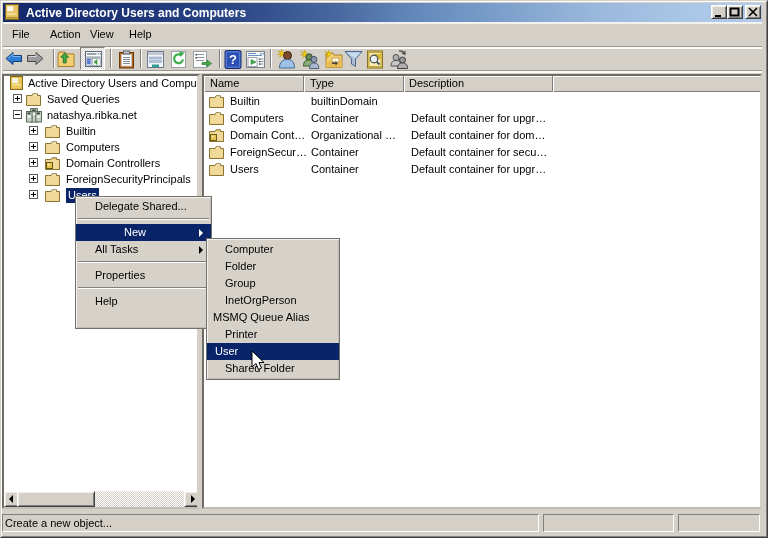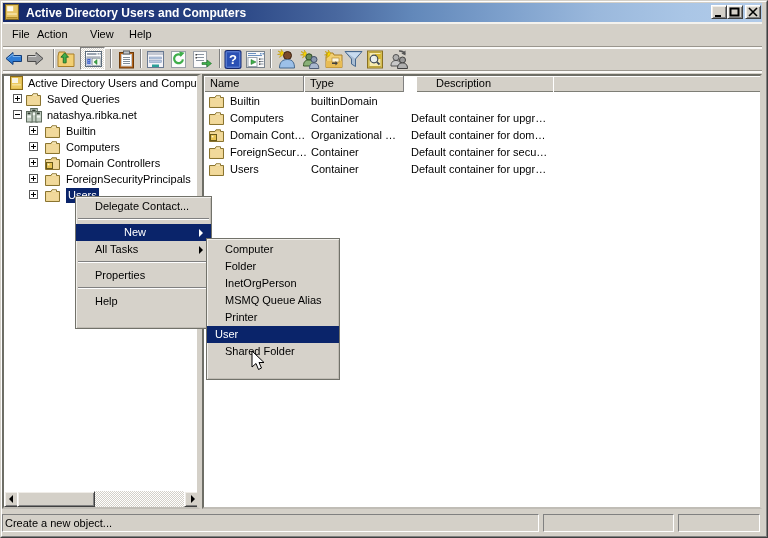--- a/index.html
+++ b/index.html
@@ -72,21 +72,21 @@
   <div class="tbtn" style="left:724px"><svg width="14" height="12">
         <rect x="2.5" y="2.5" width="8" height="7" fill="none" stroke="#000" stroke-width="2"></rect>
       </svg></div>
   <div class="tbtn" style="left:742px"><svg width="14" height="12">
         <path d="M3 2 L11 10 M11 2 L3 10" stroke="#000" stroke-width="1.6"></path>
       </svg></div>
 </div>
 
 <div id="menubar">
     <span style="left:9px">File</span>
-    <span style="left:34px">Action</span>
+    <span style="left:47px">Action</span>
     <span style="left:87px">View</span>
     <span style="left:126px">Help</span>
   </div>
 
 <div id="toolbar"></div>
 <div class="abs" style="left:3px;top:22px;width:759px;height:2px;background:#f4f2ee"></div>
 <div class="abs" style="left:3px;top:46px;width:759px;height:1px;background:#9a968e"></div>
 <div class="abs" style="left:3px;top:47px;width:759px;height:2px;background:#fbfaf8"></div>
 <div class="abs" style="left:3px;top:70px;width:759px;height:1px;background:#9a968e"></div>
 <div class="abs" style="left:3px;top:71px;width:759px;height:2px;background:#fbfaf8"></div>
@@ -304,21 +304,21 @@
             <path d="M6 3 L10 7 L6 11 Z" fill="#000"></path>
           </svg></div>
   </div>
 </div>
   </div>
 
 <div id="rightpane">
     <div id="rightpane-inner">
   <div class="hdrcell" style="left:0;width:100px;padding-left:6px">Name</div>
   <div class="hdrcell" style="left:100px;width:100px;padding-left:6px">Type</div>
-  <div class="hdrcell" style="left:212px;width:149px;padding-left:20px">Description</div>
+  <div class="hdrcell" style="left:200px;width:149px;padding-left:5px">Description</div>
   <div class="hdrcell" style="left:349px;width:207px;border-right:none"></div>
   <div id="list" style="position:absolute;left:4px;top:1px">
     <svg class="abs" style="left:1px;top:18px" width="15" height="13" viewBox="0 0 15 13">
       <path d="M0.5 2.5 L6 2.5 L7 0.8 L11.5 0.8 L11.5 2.5 L14.5 2.5 L14.5 12.5 L0.5 12.5 Z" fill="#ecd084" stroke="#8a7430"></path>
       <path d="M1.3 3.3 L13.7 3.3 L13.7 11.7 L1.3 11.7 Z" fill="#f1d99b"></path>
       <path d="M7.3 1.6 L11 1.6 L11 2.5 L7 2.5 Z" fill="#fdf8e0"></path>
     </svg>
     <div class="lrow" style="left:22px;top:16px">Builtin</div>
     <div class="lrow" style="left:103px;top:16px">builtinDomain</div>
     <svg class="abs" style="left:1px;top:35px" width="15" height="13" viewBox="0 0 15 13">
@@ -358,35 +358,36 @@
 </div>
   </div>
 
 <div id="statusbar">
   <div class="sfield" style="left:0;width:537px">Create a new object...</div>
   <div class="sfield" style="left:541px;width:131px"></div>
   <div class="sfield" style="left:676px;width:82px"></div>
 </div>
 
 <div class="menu" id="menu1" style="left:75px;top:196px;width:137px;height:133px;padding-top:1px">
-  <div class="mi">Delegate Contact...</div>
+  <div class="mi">Delegate Shared...</div>
   <div class="msep"></div>
   <div class="mi hl">New<span class="marrow"></span></div>
   <div class="mi">All Tasks<span class="marrow"></span></div>
   <div class="msep"></div>
   <div class="mi">Properties</div>
   <div class="msep"></div>
   <div class="mi">Help</div>
 </div>
 
 <div class="menu" id="menu2" style="left:206px;top:238px;width:134px;height:142px;padding-top:2px">
   <div class="mi" style="padding-left:18px">Computer</div>
   <div class="mi" style="padding-left:18px">Folder</div>
+  <div class="mi" style="padding-left:18px">Group</div>
   <div class="mi" style="padding-left:18px">InetOrgPerson</div>
-  <div class="mi" style="padding-left:18px">MSMQ Queue Alias</div>
+  <div class="mi" style="padding-left:6px">MSMQ Queue Alias</div>
   <div class="mi" style="padding-left:18px">Printer</div>
   <div class="mi hl" style="padding-left:8px">User</div>
   <div class="mi" style="padding-left:18px">Shared Folder</div>
 </div>
 
 <svg class="abs" id="cursor" style="left:251px;top:350px" width="18" height="24" viewBox="0 0 18 24">
   <path d="M1 1 L1 17 L5 13.5 L7.5 19.5 L10.5 18 L8 12.5 L13 12.5 Z" fill="#fff" stroke="#000" stroke-width="1"></path>
 </svg>
 
 </body></html>

